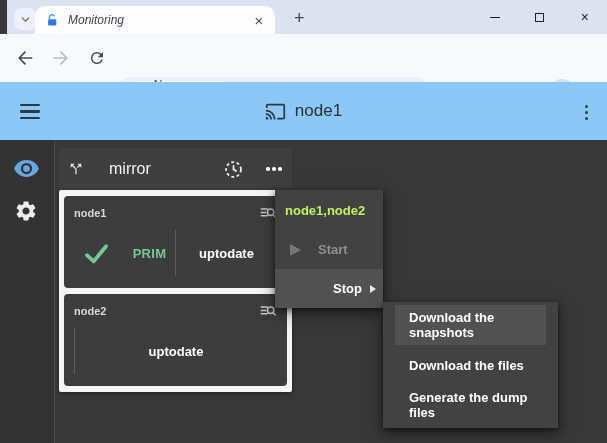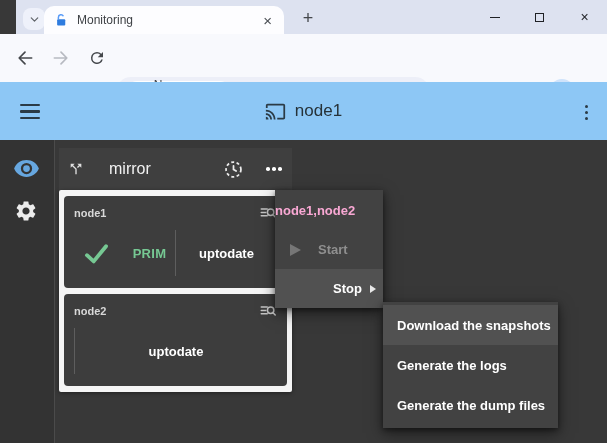--- a/index.html
+++ b/index.html
@@ -1,21 +1,21 @@
 <!DOCTYPE html>
 <html><head>
 <meta charset="utf-8">
 <style>
   * { margin:0; padding:0; box-sizing:border-box; }
   html,body { width:607px; height:443px; }
   body { font-family:"Liberation Sans", sans-serif; overflow:hidden; background:#383838; }
   .browser { position:relative; width:607px; height:443px; overflow:hidden; }
 
   
-  .tabstrip { position:absolute; top:0; left:16px; right:0; height:34px; background:#dde2f0; }
+  .tabstrip { position:absolute; top:0; left:7px; right:0; height:34px; background:#dde2f0;font-style:italic; }
   .tabsearch { position:absolute; left:7px; top:8px; width:22px; height:22px; border-radius:8px;
                background:#eef1fa; display:grid; place-items:center; cursor:pointer; }
   .tab { position:absolute; left:28px; top:6px; width:240px; height:28px; background:#fdfdff;
          border-radius:10px 10px 0 0; display:flex; align-items:center; padding:0 10px; }
   .tabtitle { font-size:12px; color:#3f4246; margin-left:8px; flex:1; white-space:nowrap; overflow:hidden; }
   .tabclose { font-size:15px; color:#4a4e54; line-height:1; padding:0 2px; cursor:pointer; }
   .newtab { position:absolute; left:280px; top:6px; width:24px; height:24px; display:grid; place-items:center;
             font-size:18px; color:#44474b; cursor:pointer; }
   .winctrls { position:absolute; right:0; top:0; height:34px; display:flex; }
   .winbtn { width:45px; height:34px; display:grid; place-items:center; cursor:pointer;
@@ -74,37 +74,37 @@
   .msearch { cursor:pointer; display:grid; place-items:center; }
   .cardbot { height:56px; margin-top:3px; display:flex; align-items:center; }
   .half { flex:1; display:flex; align-items:center; justify-content:center; gap:23px; }
   .role { font-size:13px; font-weight:bold; color:#76c893; letter-spacing:.3px; }
   .vline { width:1px; height:46px; background:#5e5e5e; }
   .status { font-size:13px; font-weight:bold; color:#ffffff; }
 
   
   .menu { position:absolute; left:275px; top:50px; width:108px; background:#424242; z-index:5;
           box-shadow:0 5px 14px rgba(0,0,0,.5), 0 2px 5px rgba(0,0,0,.4); }
-  .menuhdr { height:40px; display:flex; align-items:center; 
-             font-size:13px; font-weight:bold; color:#f9a8d4; }
+  .menuhdr { height:40px; display:flex; align-items:center; padding-left:10px;
+             font-size:13px; font-weight:bold; color:#bef264; }
   .mrow { height:39px; display:flex; align-items:center; padding-left:15px; cursor:pointer; }
   .mrow .micon { width:13px; display:flex; justify-content:flex-start; }
   .mrow .mlabel { margin-left:15px; font-size:13px; font-weight:bold; color:#ffffff; }
   .mrow.disabled .mlabel { color:#8f8f8f; }
   .mrow.hl { background:#515151; }
   .mrow.noicon .mlabel { margin-left:43px; }
   .tri { width:0; height:0; border-left:11px solid #767676; border-top:6.5px solid transparent;
          border-bottom:6.5px solid transparent; }
   .sq { width:11px; height:11px; background:#ffffff; }
   .arr { width:0; height:0; border-left:6px solid #e8e8e8; border-top:4.5px solid transparent;
          border-bottom:4.5px solid transparent; margin-left:8px; }
 
   
   .submenu { position:absolute; left:383px; top:162px; width:175px; background:#424242; z-index:6;
-             padding:3px 0; box-shadow:0 5px 14px rgba(0,0,0,.5), 0 2px 5px rgba(0,0,0,.4); }
+             padding:3px 12px; box-shadow:0 5px 14px rgba(0,0,0,.5), 0 2px 5px rgba(0,0,0,.4); }
   .srow { height:40px; display:flex; align-items:center; padding-left:14px; cursor:pointer;
           font-size:13px; font-weight:bold; color:#ffffff; }
   .srow.hl { background:#515151; }
 </style>
 </head>
 <body>
 
 <div class="browser">
 
   <div class="tabstrip">
@@ -307,21 +307,21 @@
         <span class="mlabel">Stop</span>
         <span class="arr"></span>
       </div>
     </div>
 
     <div class="submenu">
       <div class="srow hl">
         <span>Download the snapshots</span>
       </div>
       <div class="srow">
-        <span>Generate the logs</span>
+        <span>Download the files</span>
       </div>
       <div class="srow">
         <span>Generate the dump files</span>
       </div>
     </div>
 
   </div>
 </div>
 
 </body></html>

